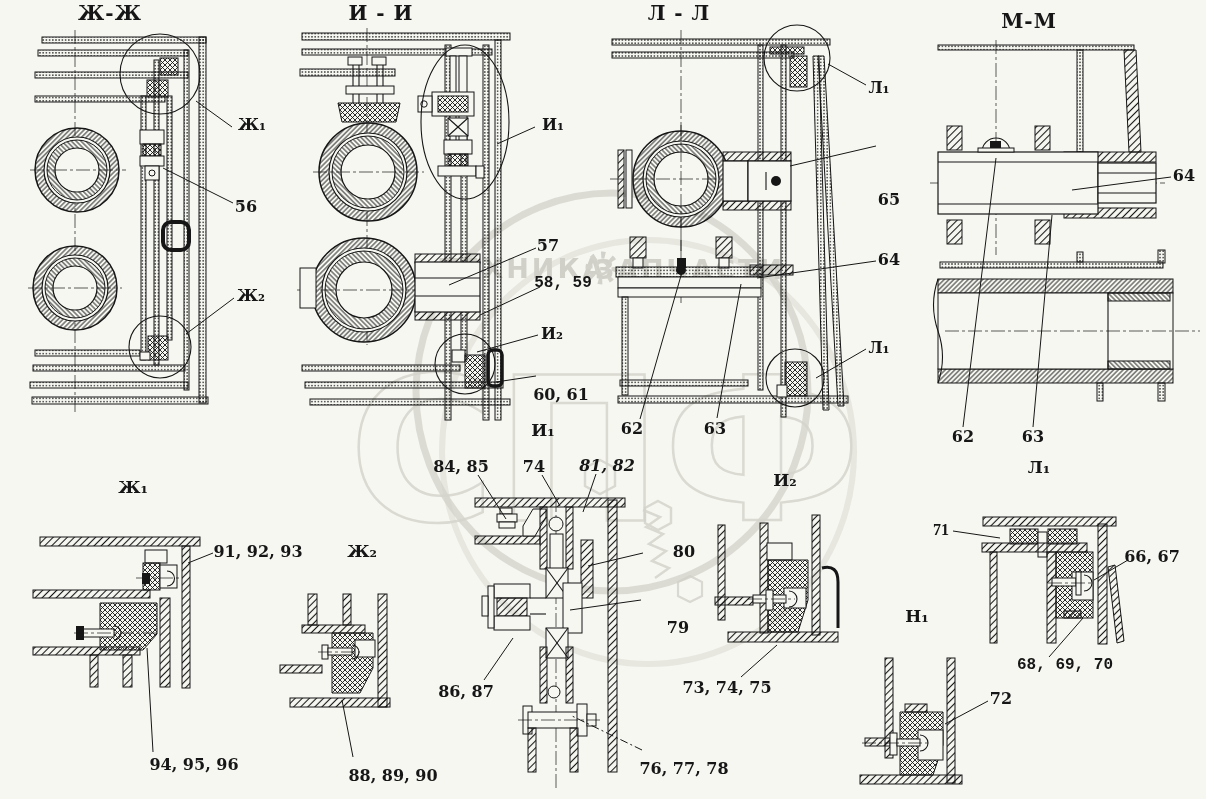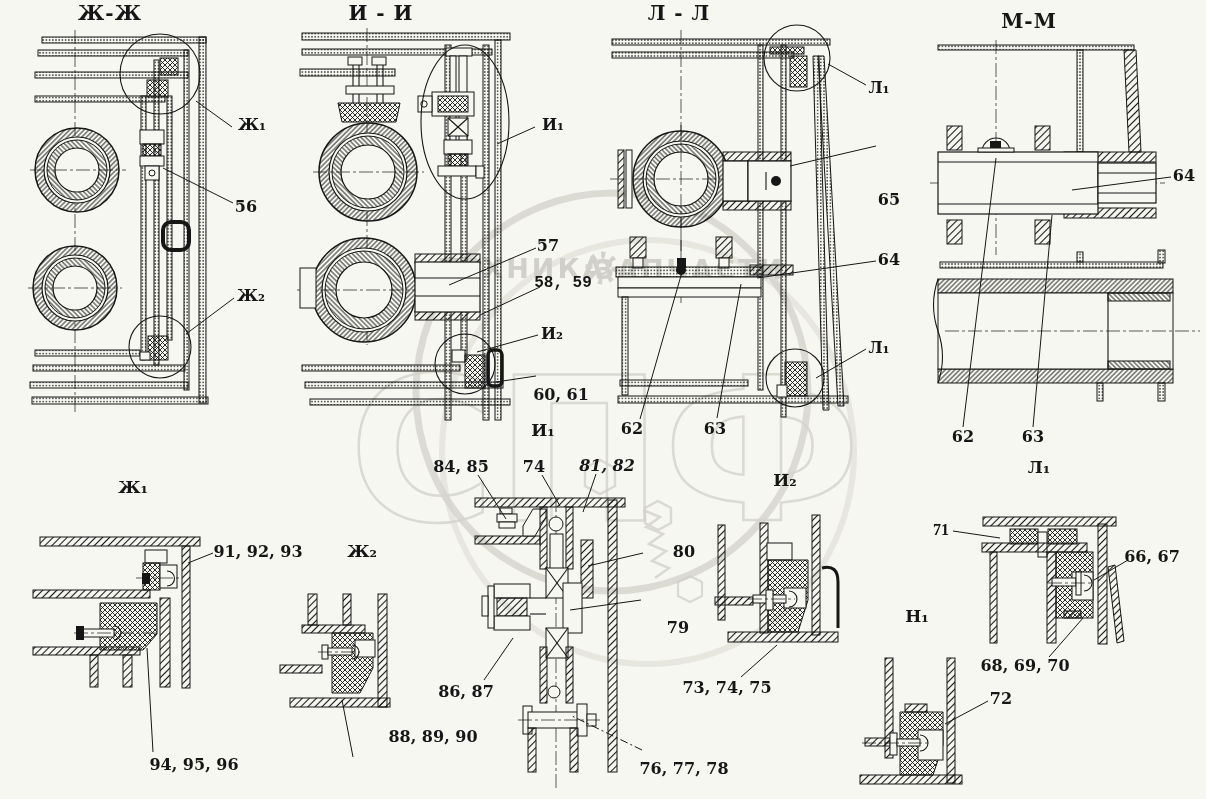--- a/index.html
+++ b/index.html
@@ -476,28 +476,28 @@
       <div class="lbl callout" style="left: 715px; top: 428px;">63</div>
       <div class="lbl sub" style="left: 785px; top: 480px;">И₂</div>
       <div class="lbl callout" style="left: 1184px; top: 175px;">64</div>
       <div class="lbl callout" style="left: 963px; top: 436px;">62</div>
       <div class="lbl callout" style="left: 1033px; top: 436px;">63</div>
       <div class="lbl sub" style="left: 1039px; top: 467px;">Л₁</div>
       <div class="lbl sub" style="left: 133px; top: 487px;">Ж₁</div>
       <div class="lbl callout" style="left: 258px; top: 551px;">91, 92, 93</div>
       <div class="lbl callout" style="left: 194px; top: 764px;">94, 95, 96</div>
       <div class="lbl sub" style="left: 362px; top: 551px;">Ж₂</div>
-      <div class="lbl callout" style="left: 393px; top: 736px; margin-left: 40px;">88, 89, 90</div>
+      <div class="lbl callout" style="left: 393px; top: 775px;">88, 89, 90</div>
       <div class="lbl callout" style="left: 461px; top: 466px;">84, 85</div>
       <div class="lbl callout" style="left: 534px; top: 466px;">74</div>
       <div class="lbl callout" style="left: 607px; top: 465px; font-style: italic;">81, 82</div>
       <div class="lbl callout" style="left: 656px; top: 551px; margin-left: 28px;">80</div>
       <div class="lbl callout" style="left: 678px; top: 598px; margin-top: 29px;">79</div>
       <div class="lbl callout" style="left: 466px; top: 691px;">86, 87</div>
       <div class="lbl callout" style="left: 684px; top: 768px;">76, 77, 78</div>
       <div class="lbl callout" style="left: 727px; top: 687px;">73, 74, 75</div>
       <div class="lbl callout" style="left: 941px; top: 530px; font-family: Liberation Serif, serif;">71</div>
       <div class="lbl callout" style="left: 1152px; top: 556px; text-align: center;">66, 67</div>
-      <div class="lbl callout" style="left: 1025px; top: 665px;">68, 69, 70</div>
+      <div class="lbl callout" style="left: 1065px; top: 665px; font-family: Liberation Mono, monospace;">68, 69, 70</div>
       <div class="lbl sub" style="left: 917px; top: 616px;">Н₁</div>
       <div class="lbl callout" style="left: 1001px; top: 698px;">72</div>
     </div>
 </div>
 
 </body></html>

